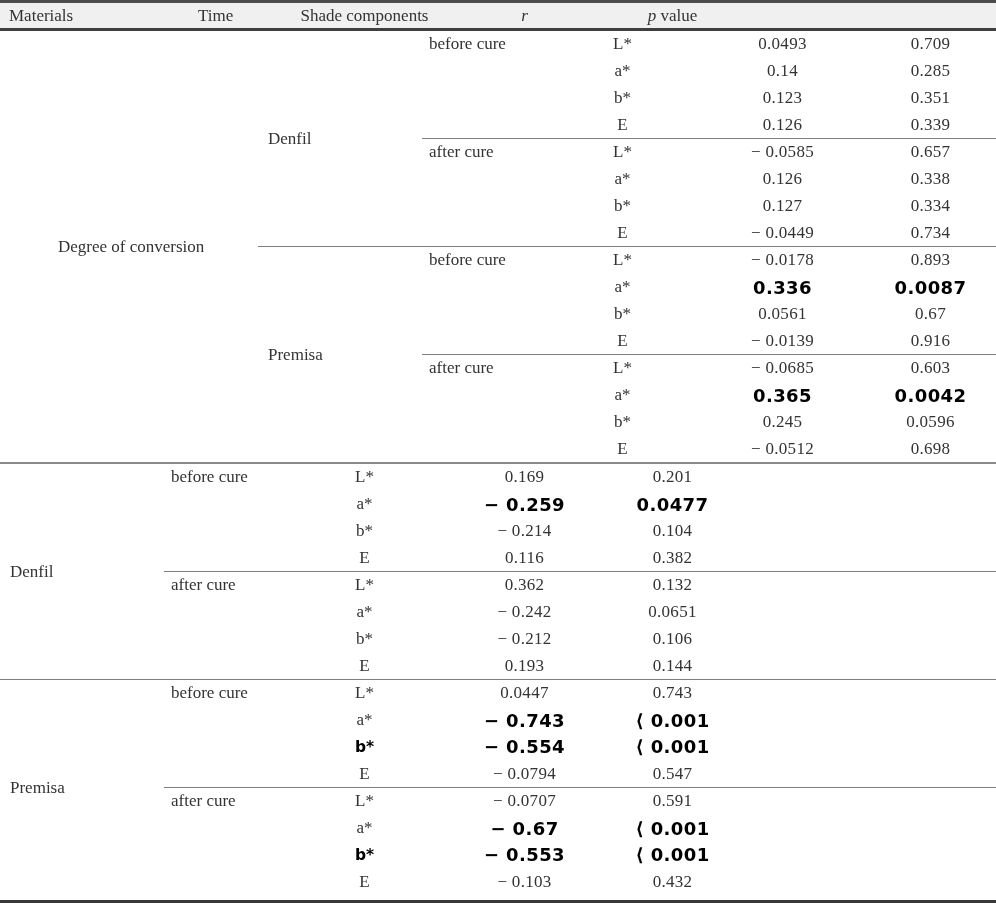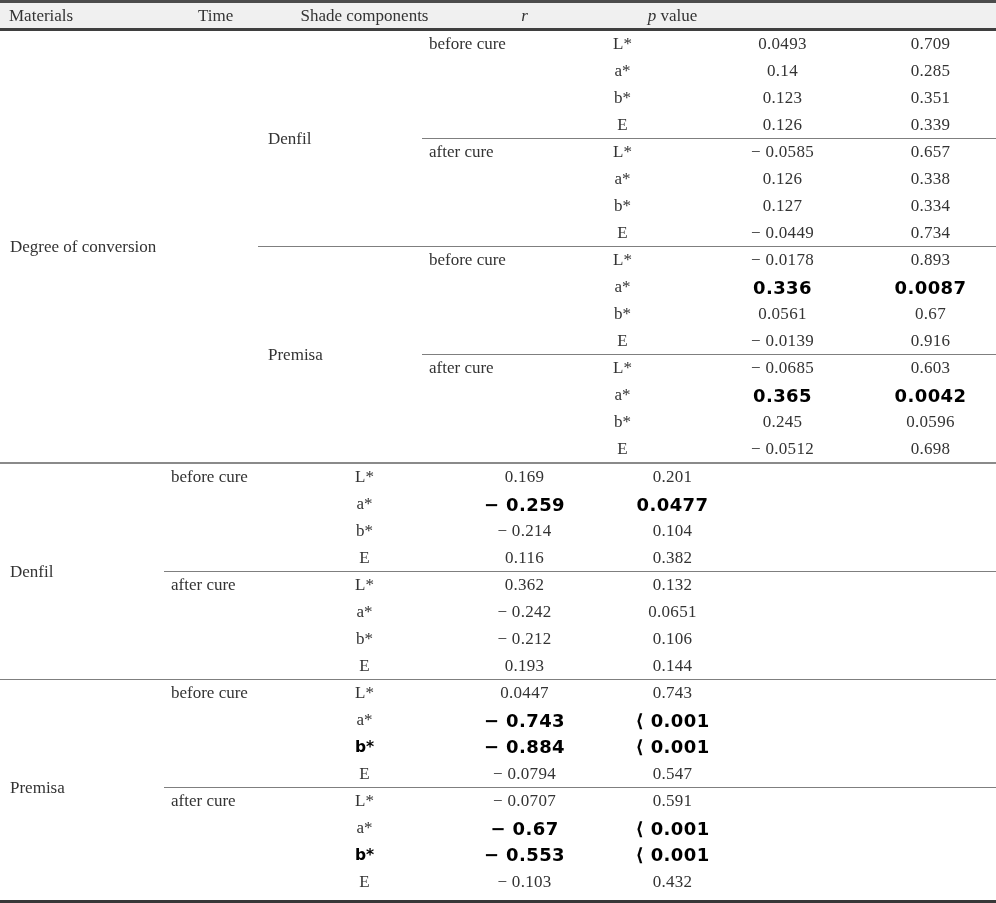--- a/index.html
+++ b/index.html
@@ -39,21 +39,21 @@
   .th-time       { width: 123px; padding-left: 34px; text-align: left; }
   .th-shade      { width: 155px; text-align: center; }
   .th-r          { width: 165px; text-align: center; font-style: italic; }
   .th-p          { width: 131px; text-align: center; }
   .th-p .it      { font-style: italic; }
   
   .section { display: flex; }
   .section + .section { border-top: 2.4px solid #8a8a8a; }
   .prop-cell {
     width: 258px; box-sizing: border-box; padding-left: 10px;
-    display: flex; align-items: center; white-space: nowrap;
+    display: flex; align-items: center; white-space: nowrap; margin-left: 48px;
   }
   .mats { flex: 1; }
   .material { display: flex; }
   .material + .material { border-top: 1.7px solid #7f7f7f; }
   .mat-cell {
     width: 164px; box-sizing: border-box; padding-left: 10px;
     display: flex; align-items: center; white-space: nowrap;
   }
   .times { flex: 1; }
   .timegroup { display: flex; }
@@ -304,21 +304,21 @@
                     <span class="num">0.0447</span>
                     <span class="num">0.743</span>
                   </div>
                   <div class="row">
                     <span class="comp">a*</span>
                     <span class="num bold-num">− 0.743</span>
                     <span class="num bold-num">⟨ 0.001</span>
                   </div>
                   <div class="row">
                     <span class="comp bold-comp">b*</span>
-                    <span class="num bold-num">− 0.884</span>
+                    <span class="num bold-num">− 0.554</span>
                     <span class="num bold-num">⟨ 0.001</span>
                   </div>
                   <div class="row">
                     <span class="comp">E</span>
                     <span class="num">− 0.0794</span>
                     <span class="num">0.547</span>
                   </div>
                 </div>
               </div>
               <div class="timegroup">

